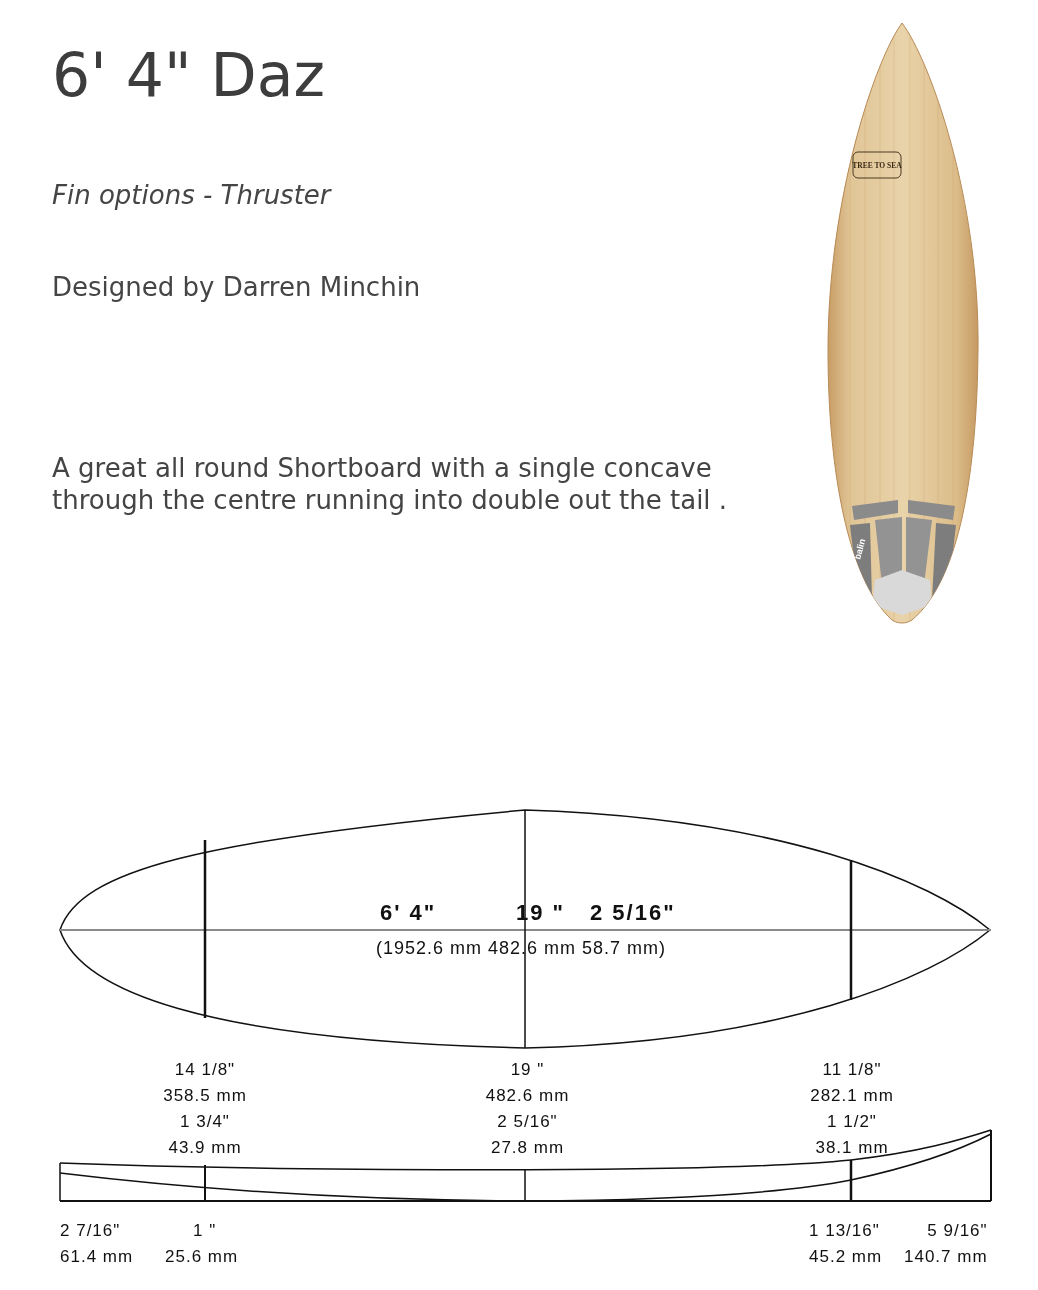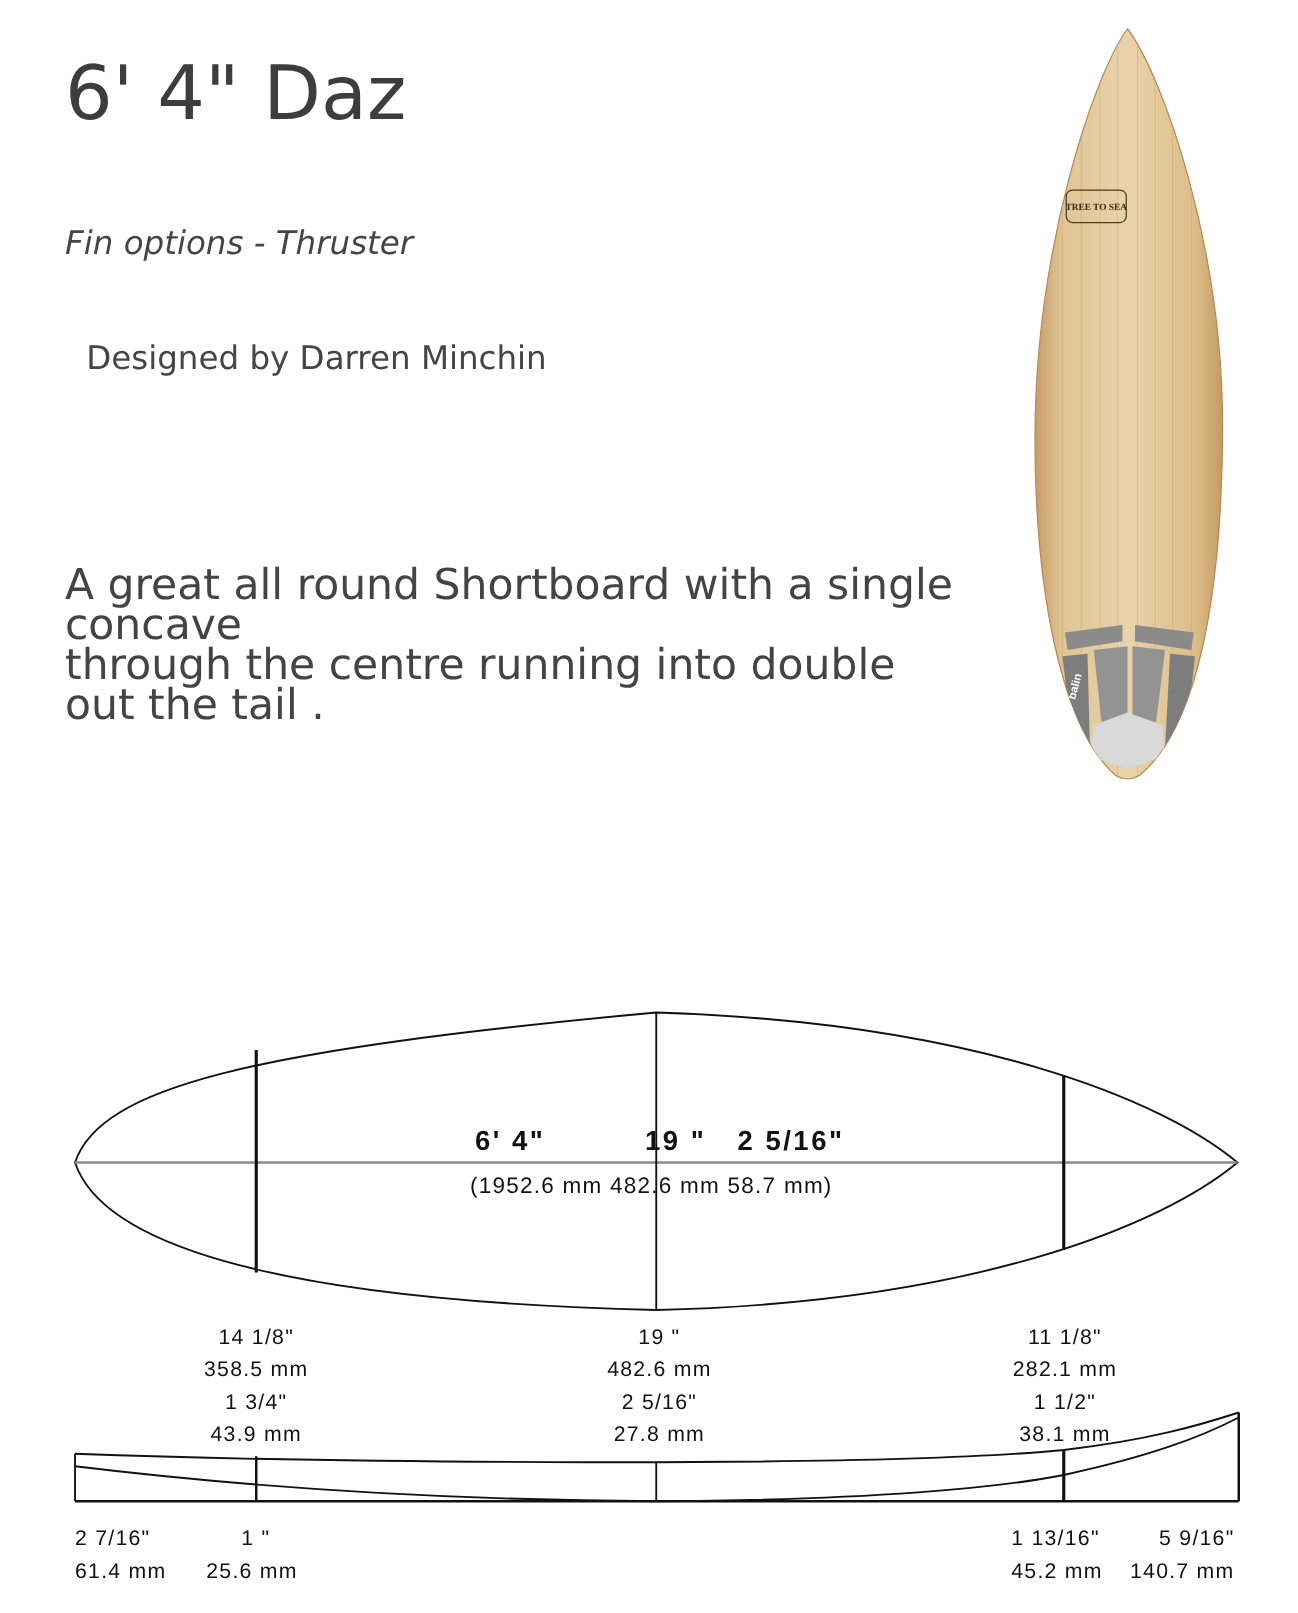--- a/index.html
+++ b/index.html
@@ -1,33 +1,33 @@
 <!DOCTYPE html>
 <html><head>
 <meta charset="utf-8">
 <style>
   html, body { margin: 0; padding: 0; background: #ffffff; }
   body { width: 1038px; height: 1290px; position: relative; overflow: hidden; font-family: "Liberation Sans", sans-serif; }
   .title { position: absolute; left: 52px; top: 40px; font-size: 60px; color: #3d3d3d; font-family: "DejaVu Sans", sans-serif; font-weight: normal; letter-spacing: 0px; margin: 0; }
   .sub { position: absolute; left: 52px; font-size: 26px; color: #454545; font-family: "DejaVu Sans", sans-serif; }
-  .desc { position: absolute; left: 52px; top: 452px; width: 720px; font-size: 34px; line-height: 32px; color: #444; font-family: "DejaVu Sans", sans-serif; }
+  .desc { position: absolute; left: 52px; top: 452px; width: 720px; font-size: 26px; line-height: 32px; color: #444; font-family: "DejaVu Sans", sans-serif; }
   .board-photo { position: absolute; left: 820px; top: 20px; width: 170px; height: 605px; }
   .diagram { position: absolute; left: 0; top: 790px; width: 1038px; height: 500px; }
   .dlabel { position: absolute; font-family: "Liberation Sans", sans-serif; color: #111; white-space: nowrap; letter-spacing: 1px; }
   .big { font-size: 22px; font-weight: bold; letter-spacing: 2px; }
   .mid { font-size: 18px; }
   .sm { font-size: 17px; text-align: center; line-height: 26px; }
   .smb { font-size: 17px; line-height: 26px; }
 </style>
 </head>
 <body>
 
 <h1 class="title">6' 4" Daz</h1>
 <div class="sub" style="top:180px;font-style:italic;">Fin options - Thruster</div>
-<div class="sub" style="top:272px;margin-left:17px;">Designed by Darren Minchin</div>
+<div class="sub" style="top:272px;">Designed by Darren Minchin</div>
 <div class="desc">
   <div>A great all round Shortboard with a single concave</div>
   <div>through the centre running into double out the tail .</div>
 </div>
 
 <svg class="board-photo" viewBox="0 0 170 605" xmlns="http://www.w3.org/2000/svg">
   <defs>
     <linearGradient id="wood" x1="0" x2="1" y1="0" y2="0">
       <stop offset="0" stop-color="#c89d66"></stop>
       <stop offset="0.15" stop-color="#e0c596"></stop>

